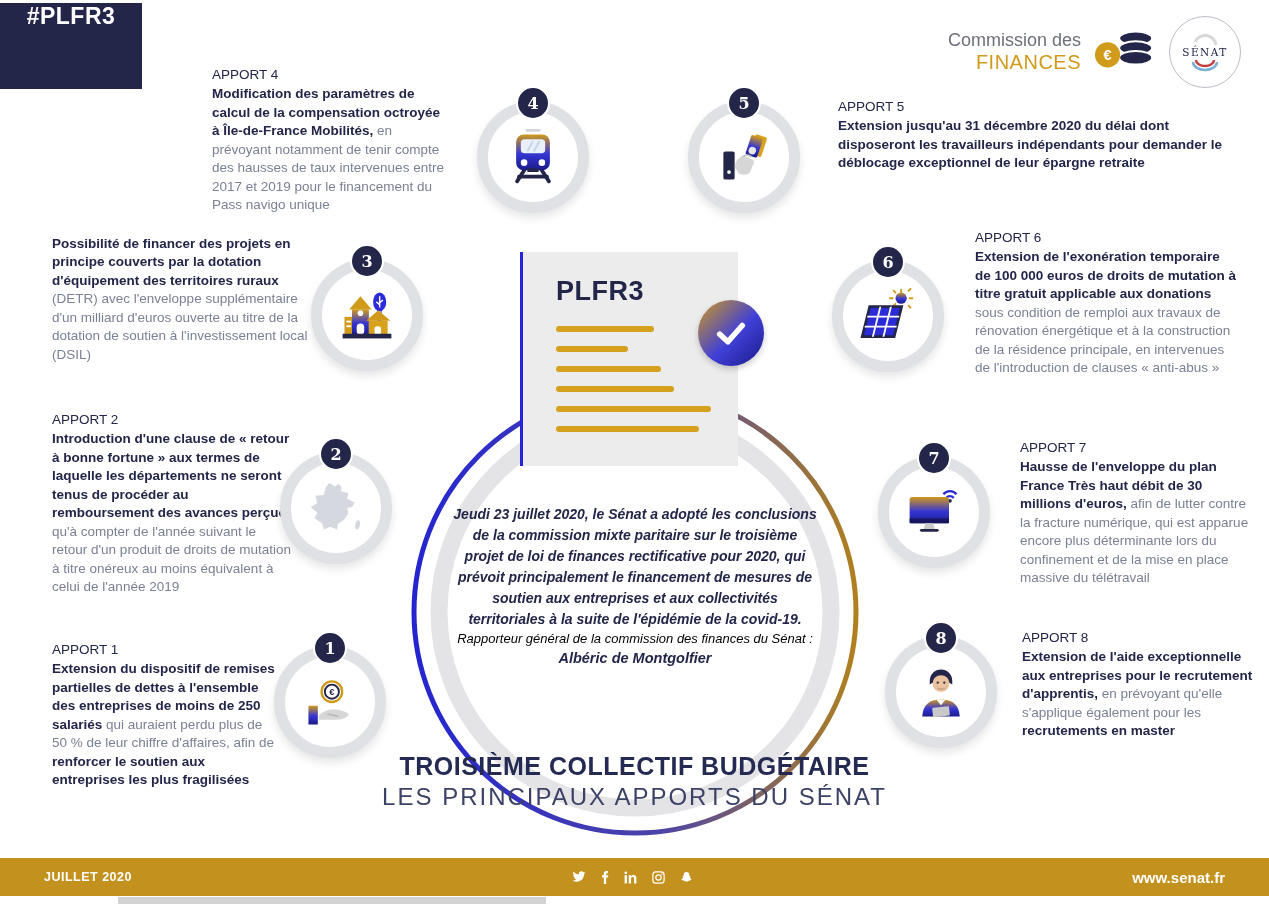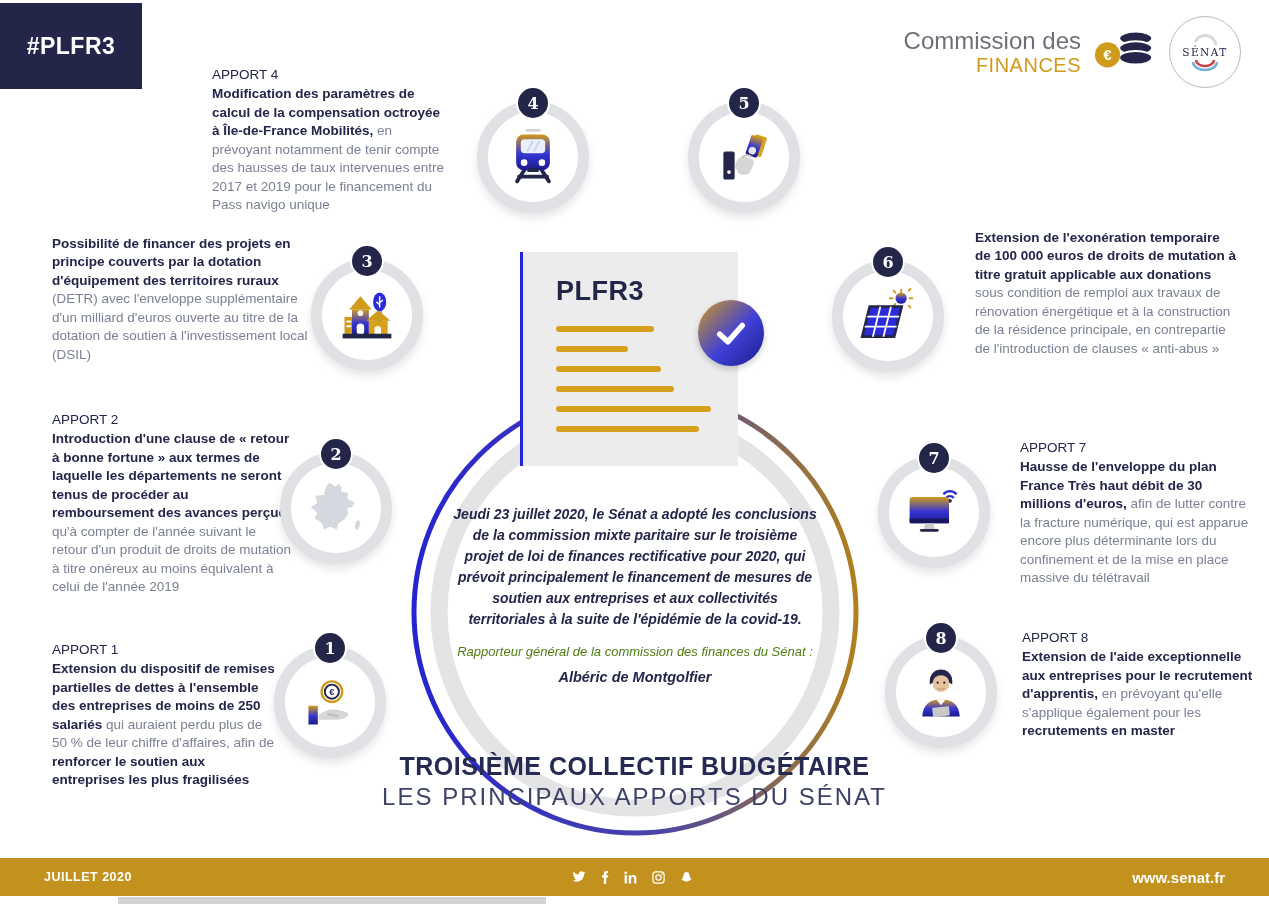--- a/index.html
+++ b/index.html
@@ -1,25 +1,25 @@
 <!DOCTYPE html>
 <html><head>
 <meta charset="utf-8">
 <style>
   html,body{margin:0;padding:0;background:#fff;}
   .canvas{position:relative;width:1269px;height:904px;background:#ffffff;overflow:hidden;
           font-family:"Liberation Sans",sans-serif;}
   
   .hashtag-badge{position:absolute;left:0;top:3px;width:142px;height:86px;background:#232549;
-                 display:flex;align-items:center;justify-content:center;}
+                 display:flex;align-items:flex-start;justify-content:center;}
   .hashtag-badge span{color:#fff;font-weight:bold;font-size:23px;letter-spacing:.5px;}
   
   .header-logos{position:absolute;right:28px;top:16px;display:flex;align-items:center;gap:12px;}
   .commission-text{text-align:right;line-height:1.1;}
-  .commission-text .l1{color:#6d7078;font-size:24px;}
+  .commission-text .l1{color:#6d7078;font-size:18px;}
   .commission-text .l2{color:#d09a1b;font-size:20px;font-weight:normal;letter-spacing:.5px;}
   .senat-circle{width:70px;height:70px;border-radius:50%;background:#fff;border:1px solid #b9bcc4;
                 display:flex;align-items:center;justify-content:center;}
   
   .apport{position:absolute;font-size:13.5px;line-height:1.37;}
   .apport-title{font-weight:normal;color:#232549;margin-bottom:1px;}
   .apport p{margin:0;}
   .b{font-weight:bold;color:#232549;}
   .r{color:#7b8094;}
   
@@ -36,22 +36,22 @@
   .doc{position:absolute;left:520px;top:252px;width:218px;height:214px;background:#ececec;z-index:1;}
   .doc-blue-line{position:absolute;left:0;top:0;bottom:0;width:3px;background:#2424d8;}
   .doc-label{position:absolute;left:36px;top:24px;font-size:27px;font-weight:bold;color:#232549;letter-spacing:.5px;}
   .doc-line{position:absolute;left:36px;height:6px;border-radius:3px;background:#d5a01c;}
   .check-badge{position:absolute;left:178px;top:48px;width:66px;height:66px;border-radius:50%;
                background:linear-gradient(135deg,#d09a1b 0%,#4040d8 55%,#1b1b8a 100%);
                display:flex;align-items:center;justify-content:center;box-shadow:0 3px 6px rgba(0,0,0,.2);}
   
   .center-text{position:absolute;left:452px;top:504px;width:366px;text-align:center;z-index:3;font-style:italic;}
   .center-text .para{font-weight:bold;color:#232549;font-size:14px;line-height:1.5;margin:0;}
-  .rapporteur-label{margin-top:13px;color:#4d7c0f;font-size:13px;line-height:1.35;}
-  .rapporteur-name{font-weight:bold;color:#232549;font-size:14.5px;margin-top:8px;}
+  .rapporteur-label{color:#000000;font-size:13px;line-height:1.35;}
+  .rapporteur-name{font-weight:bold;color:#232549;font-size:14.5px;margin-top:2px;}
   
   .main-title{position:absolute;left:0;right:0;top:752px;text-align:center;z-index:3;}
   .main-title .t1{font-size:25px;font-weight:bold;color:#252a52;letter-spacing:.5px;}
   .main-title .t2{font-size:24px;color:#3c4166;letter-spacing:2px;margin-top:2px;}
   
   .footer{position:absolute;left:0;right:0;top:858px;height:38px;background:#c3911d;z-index:4;
           display:flex;align-items:center;justify-content:space-between;padding:0 44px;box-sizing:border-box;}
   .footer .date{color:#fff;font-weight:bold;font-size:12.5px;letter-spacing:.5px;}
   .footer .site{color:#fff;font-weight:bold;font-size:15px;}
   .social{display:flex;align-items:center;gap:15px;}
@@ -159,24 +159,31 @@
       <span class="r">(DETR) avec l'enveloppe supplémentaire d'un milliard d'euros ouverte au titre de la dotation de soutien à l'investissement local (DSIL)</span>
     </p>
   </div>
   <div class="apport" style="left:212px;top:66px;width:238px">
     <div class="apport-title">APPORT 4</div>
     <p>
       <span class="b">Modification des paramètres de calcul de la compensation octroyée à Île-de-France Mobilités,</span>
       <span class="r">en prévoyant notamment de tenir compte des hausses de taux intervenues entre 2017 et 2019 pour le financement du Pass navigo unique</span>
     </p>
   </div>
+  <div class="apport" style="left:838px;top:98px;width:412px">
+    <div class="apport-title">APPORT 5</div>
+    <p>
+      <span class="b">Extension jusqu'au 31 décembre 2020 du délai dont disposeront les travailleurs indépendants pour demander le déblocage exceptionnel de leur épargne retraite</span>
+    </p>
+  </div>
   <div class="apport" style="left:975px;top:229px;width:262px">
+    <div class="apport-title">APPORT 6</div>
     <p>
       <span class="b">Extension de l'exonération temporaire de 100 000 euros de droits de mutation à titre gratuit applicable aux donations</span>
-      <span class="r">sous condition de remploi aux travaux de rénovation énergétique et à la construction de la résidence principale, en contrepartie de l'introduction de clauses « anti-abus »</span>
+      <span class="r">sous condition de remploi aux travaux de rénovation énergétique et à la construction de la résidence principale, en intervenues de l'introduction de clauses « anti-abus »</span>
     </p>
   </div>
   <div class="apport" style="left:1020px;top:439px;width:230px">
     <div class="apport-title">APPORT 7</div>
     <p>
       <span class="b">Hausse de l'enveloppe du plan France Très haut débit de 30 millions d'euros,</span>
       <span class="r">afin de lutter contre la fracture numérique, qui est apparue encore plus déterminante lors du confinement et de la mise en place massive du télétravail</span>
     </p>
   </div>
   <div class="apport" style="left:1022px;top:629px;width:232px">

